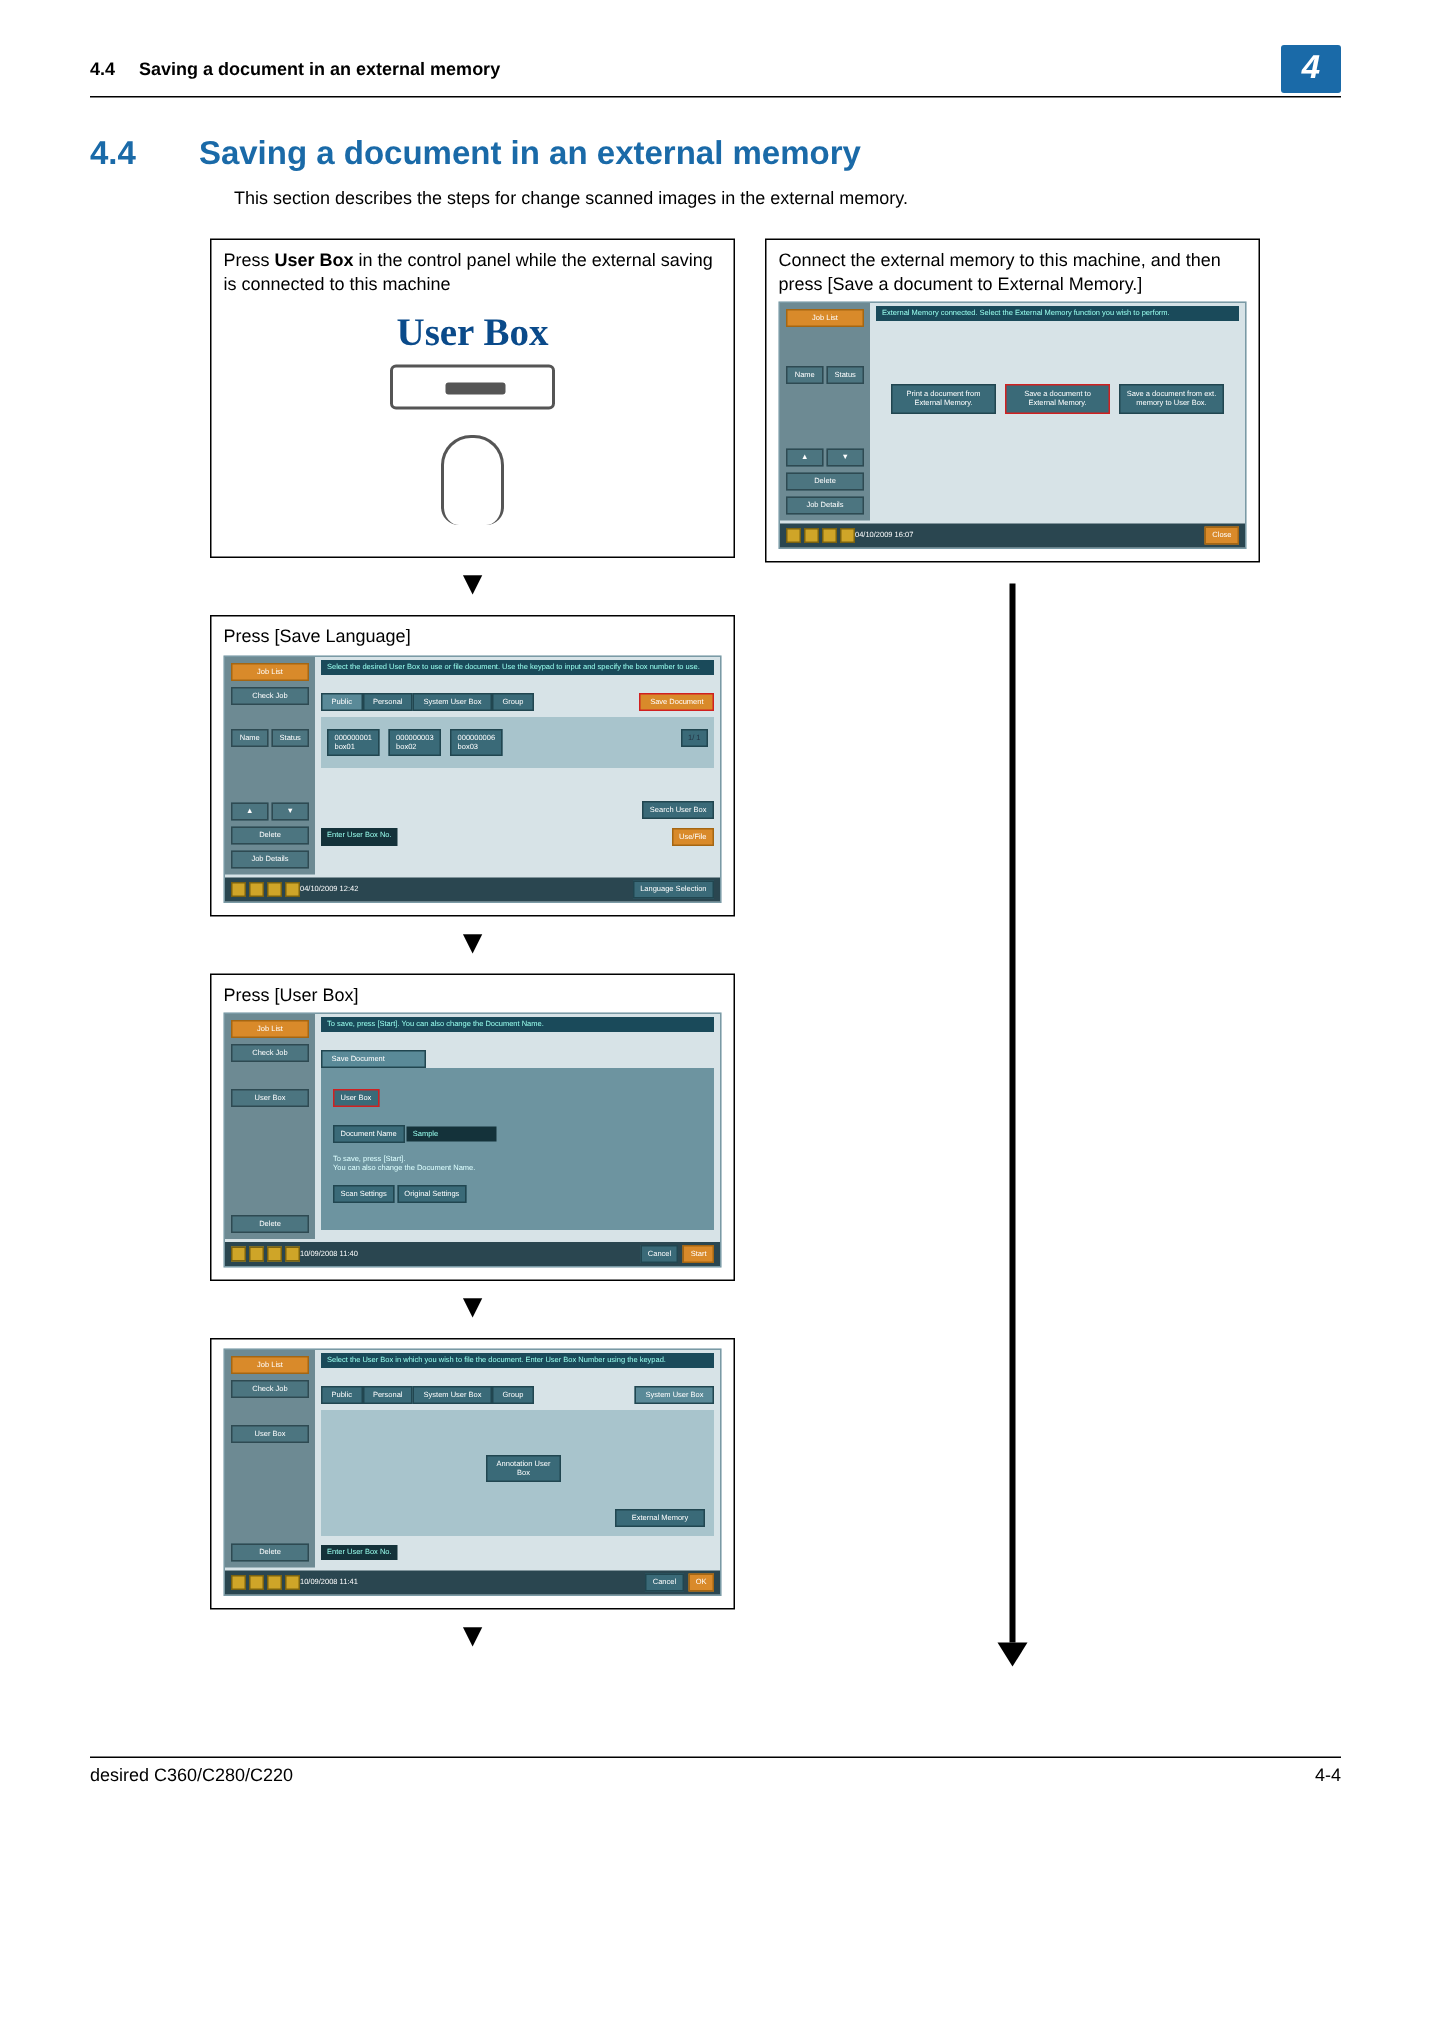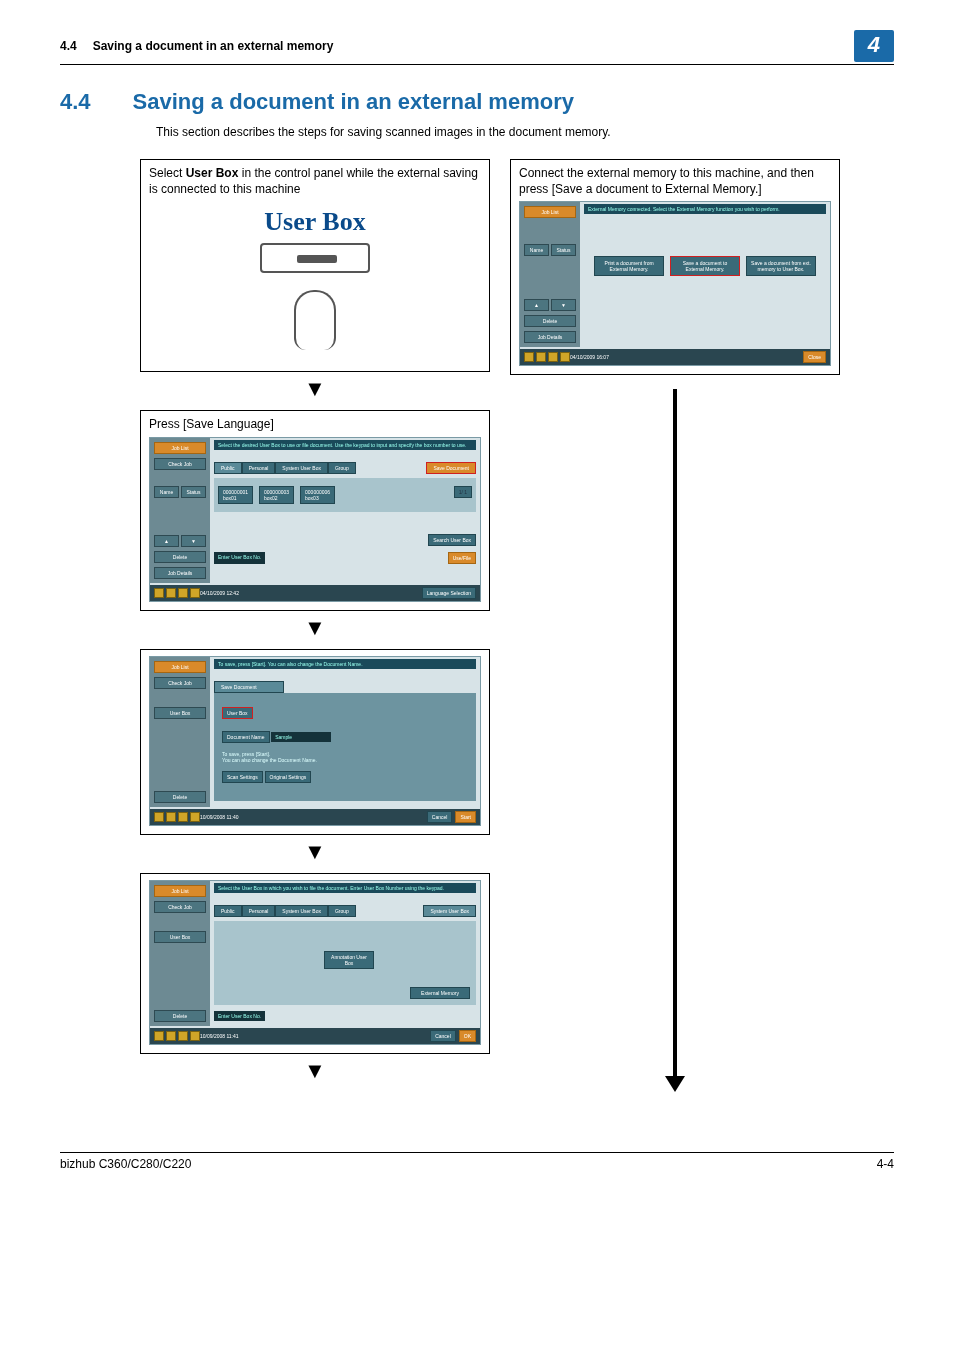--- a/index.html
+++ b/index.html
@@ -139,29 +139,29 @@
     <span class="header-sec">4.4</span>
     <span class="header-title">Saving a document in an external memory</span>
   </div>
   <div class="chapter-badge">4</div>
 </div>
 
 <div class="main-heading">
   <span class="num">4.4</span>
   <span class="txt">Saving a document in an external memory</span>
 </div>
-<p class="intro">This section describes the steps for saving scanned images in the document memory.</p>
+<p class="intro">This section describes the steps for change scanned images in the external memory.</p>
 
 <div class="flow-cols">
 
   <div class="col-left">
 
     <div class="step-box">
       <div class="step-caption">
-        <span>Select </span><b>User Box</b><span> in the control panel while the external saving is connected to this machine</span>
+        <span>Press </span><b>User Box</b><span> in the control panel while the external saving is connected to this machine</span>
       </div>
       <div class="ubox-graphic">
         <div class="ubox-label">User Box</div>
         <div class="device-btn"></div><br>
         <div class="finger"></div>
       </div>
     </div>
     <div class="arrow-down">▼</div>
 
     <div class="step-box">
@@ -214,20 +214,21 @@
               <span></span>
             </span>
           <span>04/10/2009   12:42</span>
           <span class="btn" style="margin-left:auto;">Language Selection</span>
         </div>
       </div>
     </div>
     <div class="arrow-down">▼</div>
 
     <div class="step-box">
+      <div class="step-caption">Press [User Box]</div>
       <div class="fake-screen" style="height:170px;">
         <div class="sidebar">
           <div class="sbtn orange">Job List</div>
           <div class="sbtn">Check Job</div>
           <div style="height:10px;"></div>
           <div class="sbtn">User Box</div>
           <div style="flex:1;"></div>
           <div class="sbtn">Delete</div>
         </div>
         <div class="topmsg">To save, press [Start]. You can also change the Document Name.</div>
@@ -353,15 +354,15 @@
     <div class="long-arrow">
       <div class="long-arrow-wrap">
         <div class="shaft" style="height:780px;"></div>
         <div class="long-arrow-head"></div>
       </div>
     </div>
   </div>
 </div>
 
 <div class="footer-row">
-  <span>bizhub C360/C280/C220</span>
+  <span>desired C360/C280/C220</span>
   <span>4-4</span>
 </div>
 
 </body></html>

